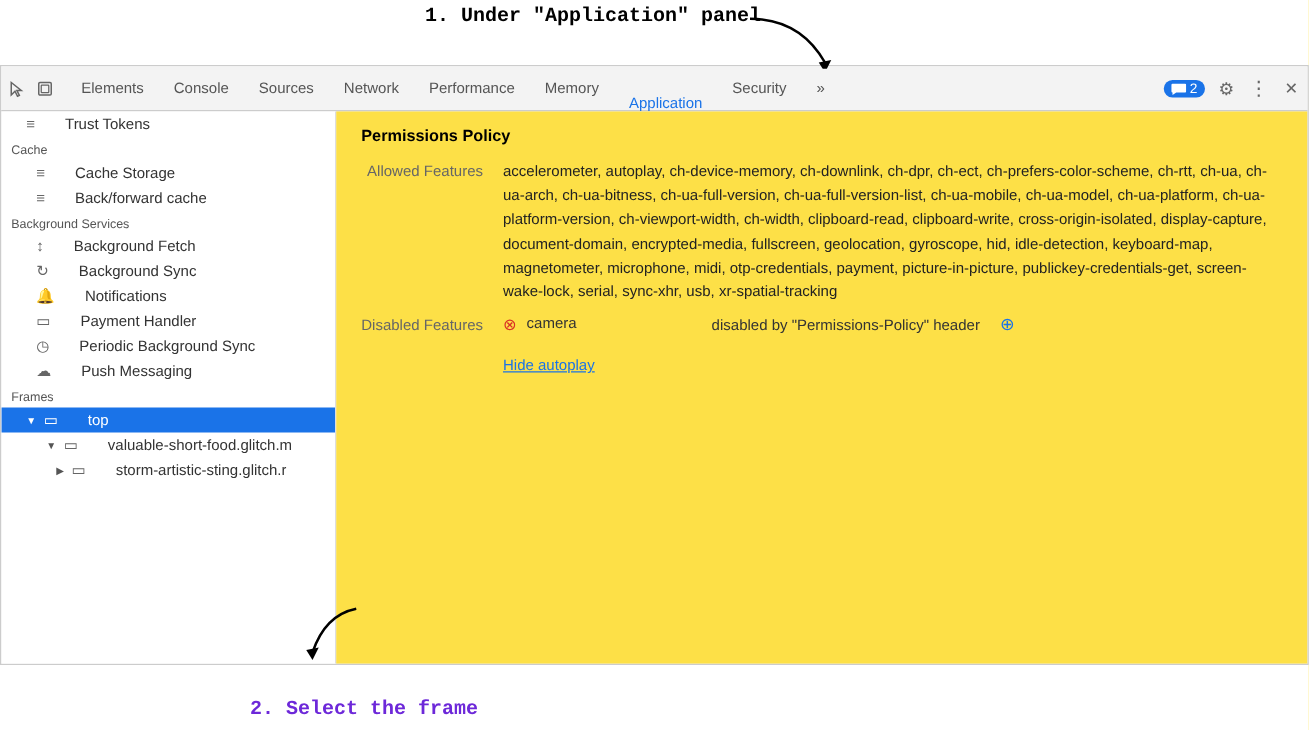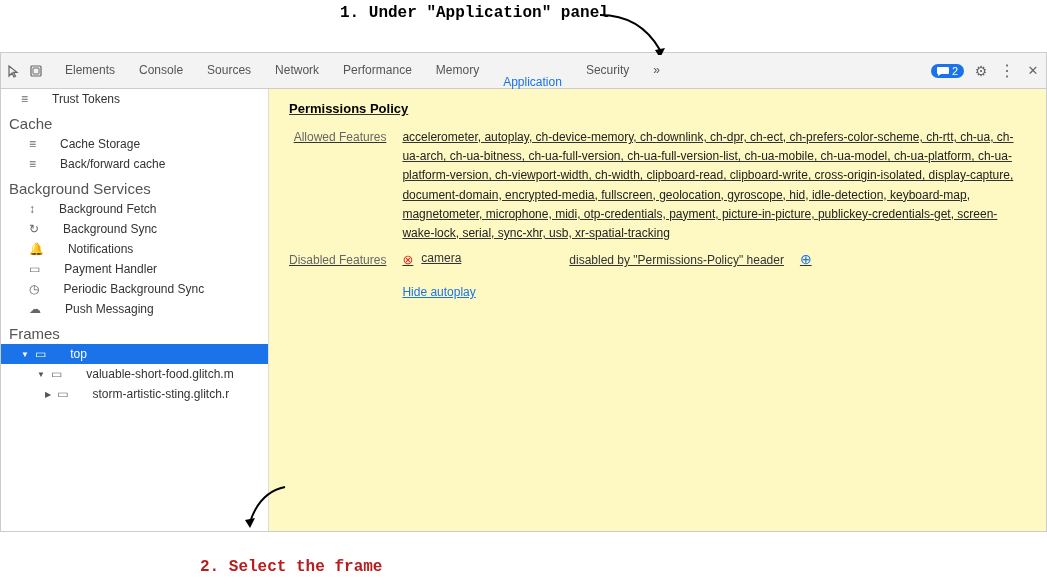--- a/index.html
+++ b/index.html
@@ -44,21 +44,21 @@
       left: 0;
       right: 0;
       height: 60px;
       pointer-events: none;
       z-index: 10;
     }
     .annotation-text-bottom {
       font-family: 'Courier New', monospace;
       font-size: 16px;
       font-weight: bold;
-      color: #b91c1c;
+      color: #6d28d9;
       position: absolute;
       bottom: 8px;
       left: 200px;
     }
 
     
     .devtools {
       position: absolute;
       top: 52px;
       left: 0;
@@ -142,21 +142,21 @@
       width: 268px;
       border-right: 1px solid #ddd;
       background: #fff;
       overflow-y: auto;
       flex-shrink: 0;
       font-size: 12px;
     }
 
     .sidebar-section-label {
       padding: 6px 8px 2px 8px;
-      font-size: 15px;
+      font-size: 10px;
       color: #555;
       font-weight: normal;
     }
 
     .sidebar-item {
       display: flex;
       align-items: center;
       padding: 3px 8px 3px 20px;
       cursor: pointer;
       gap: 6px;
@@ -192,24 +192,23 @@
       font-size: 8px;
       color: #555;
     }
     .sidebar-item.selected .triangle {
       color: #fff;
     }
 
     
     .content-panel {
       flex: 1;
-      background: #fef9c3;
+      background: #fde047;
       overflow-y: auto;
       padding: 12px 20px;
-      text-decoration: underline;
     }
 
     .panel-title {
       font-size: 13px;
       font-weight: 600;
       margin-bottom: 12px;
       color: #000;
     }
 
     .permissions-table {

